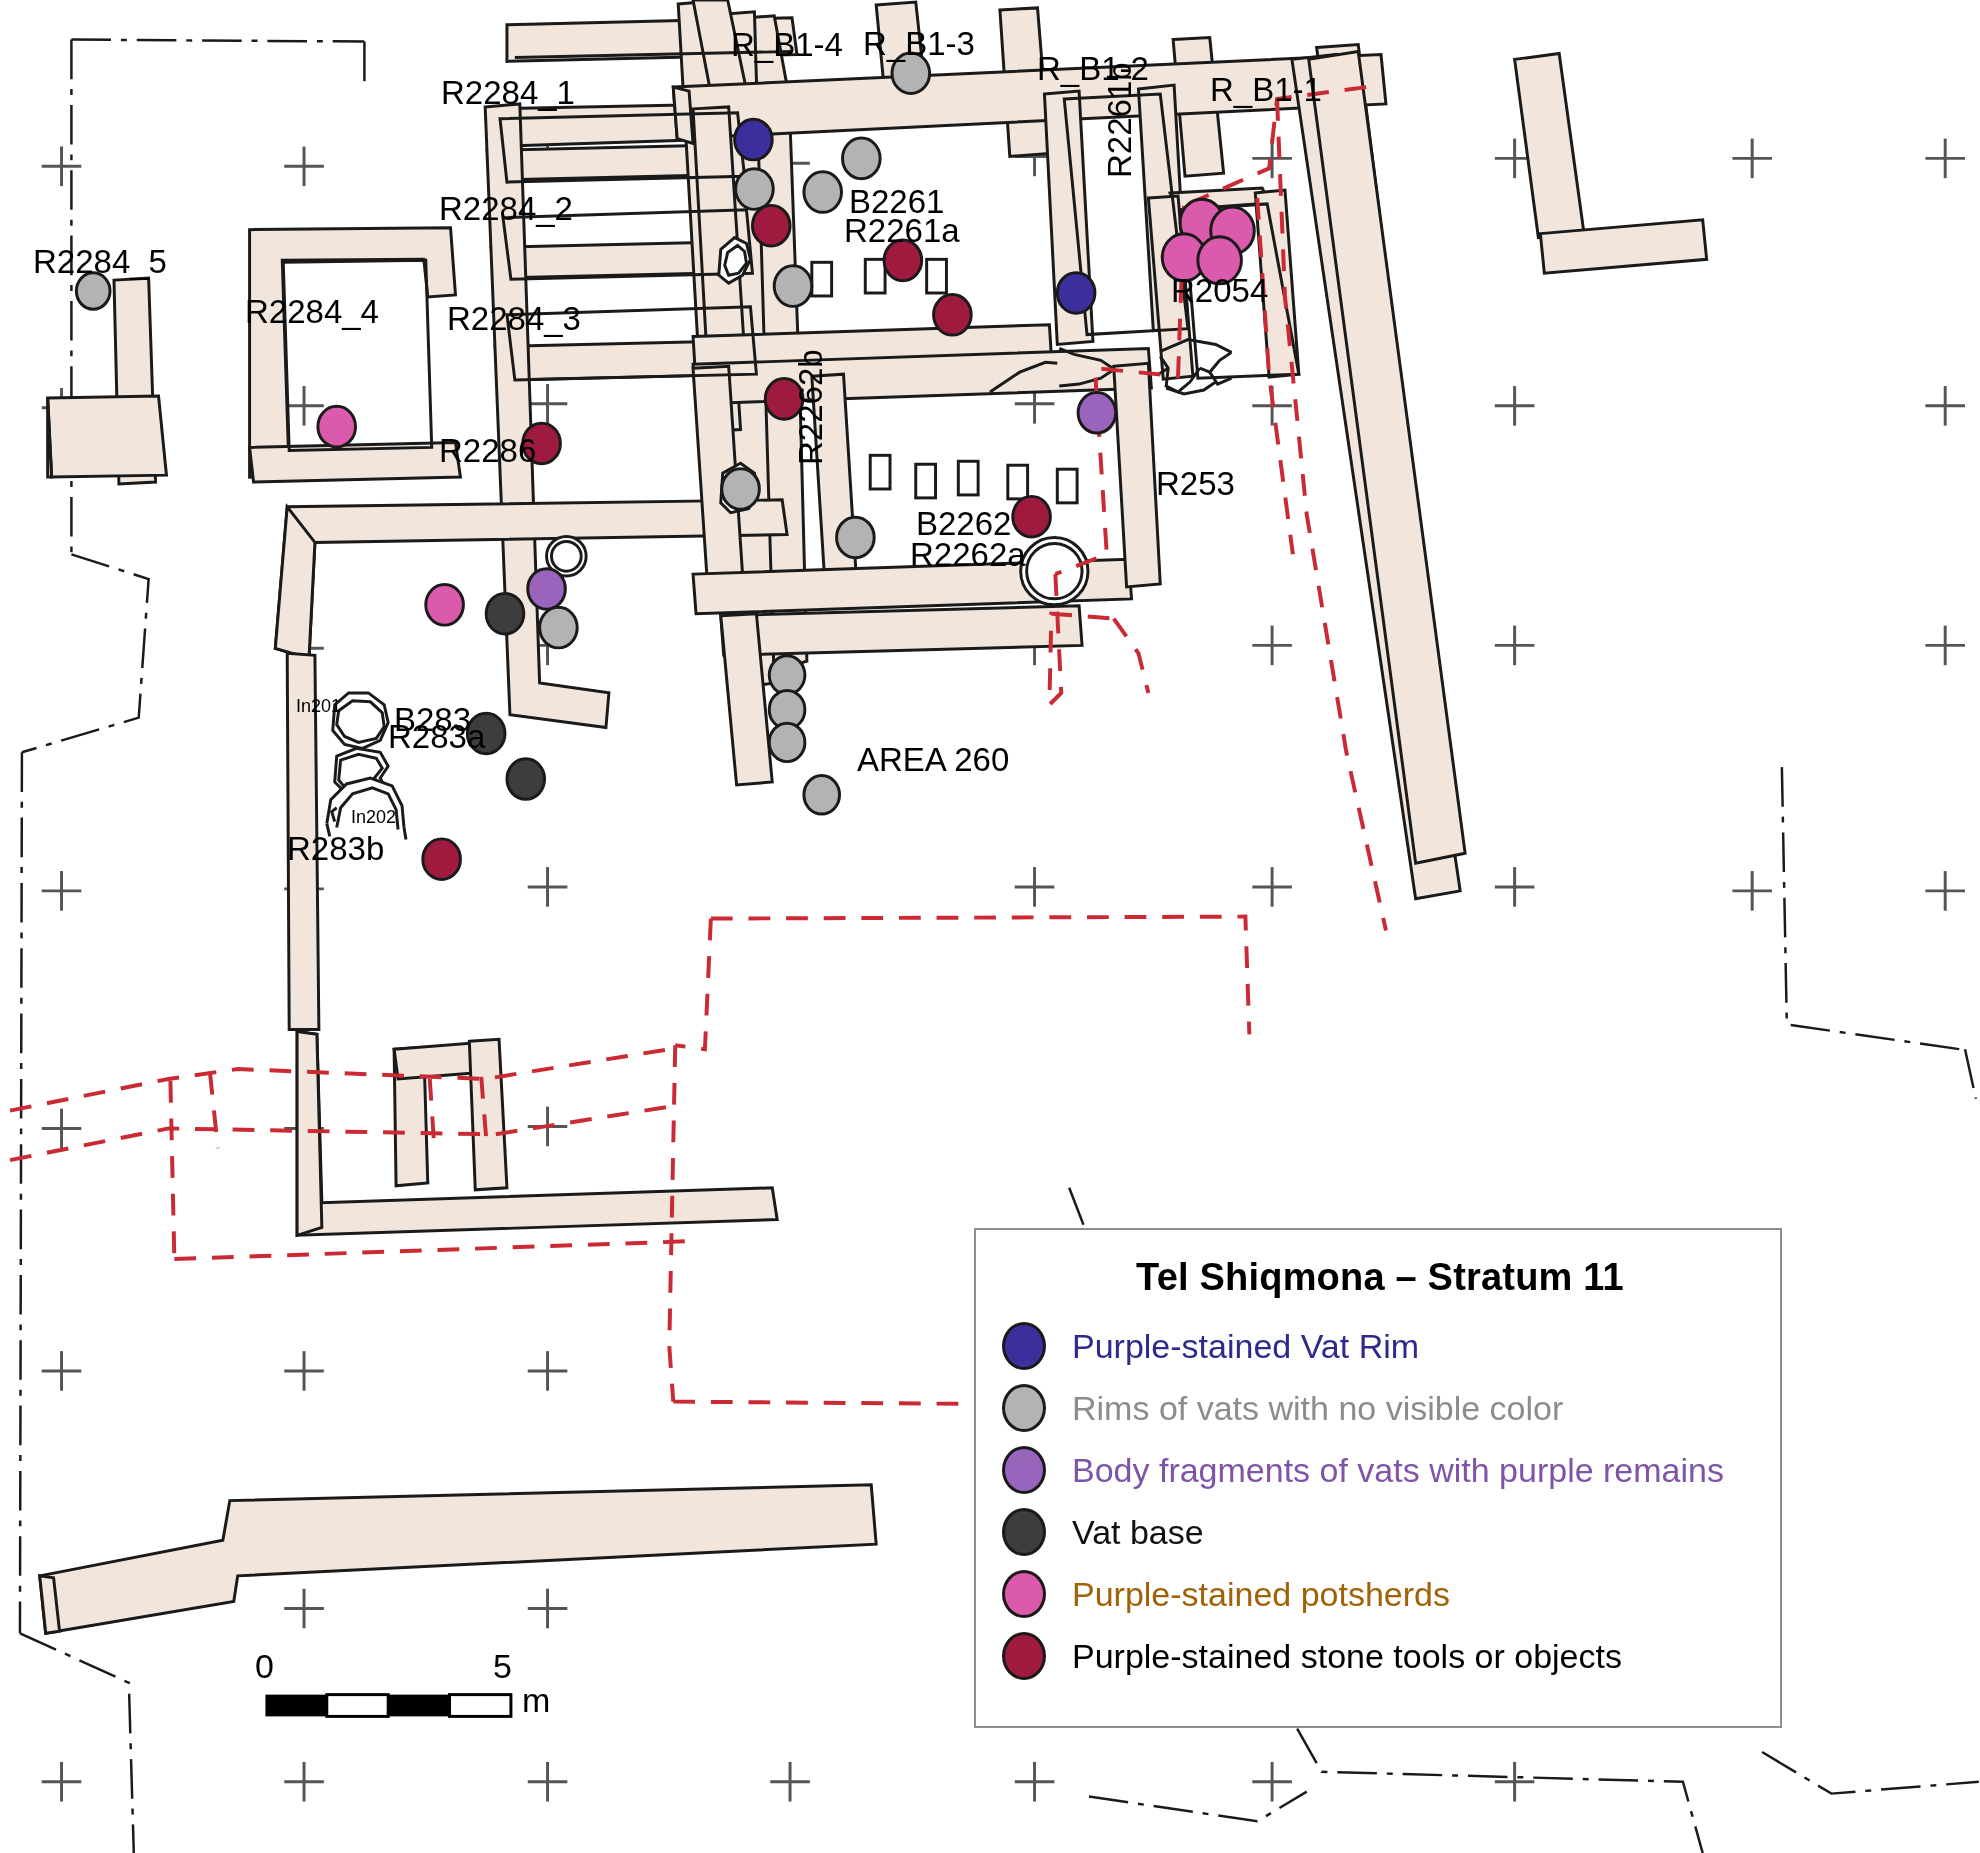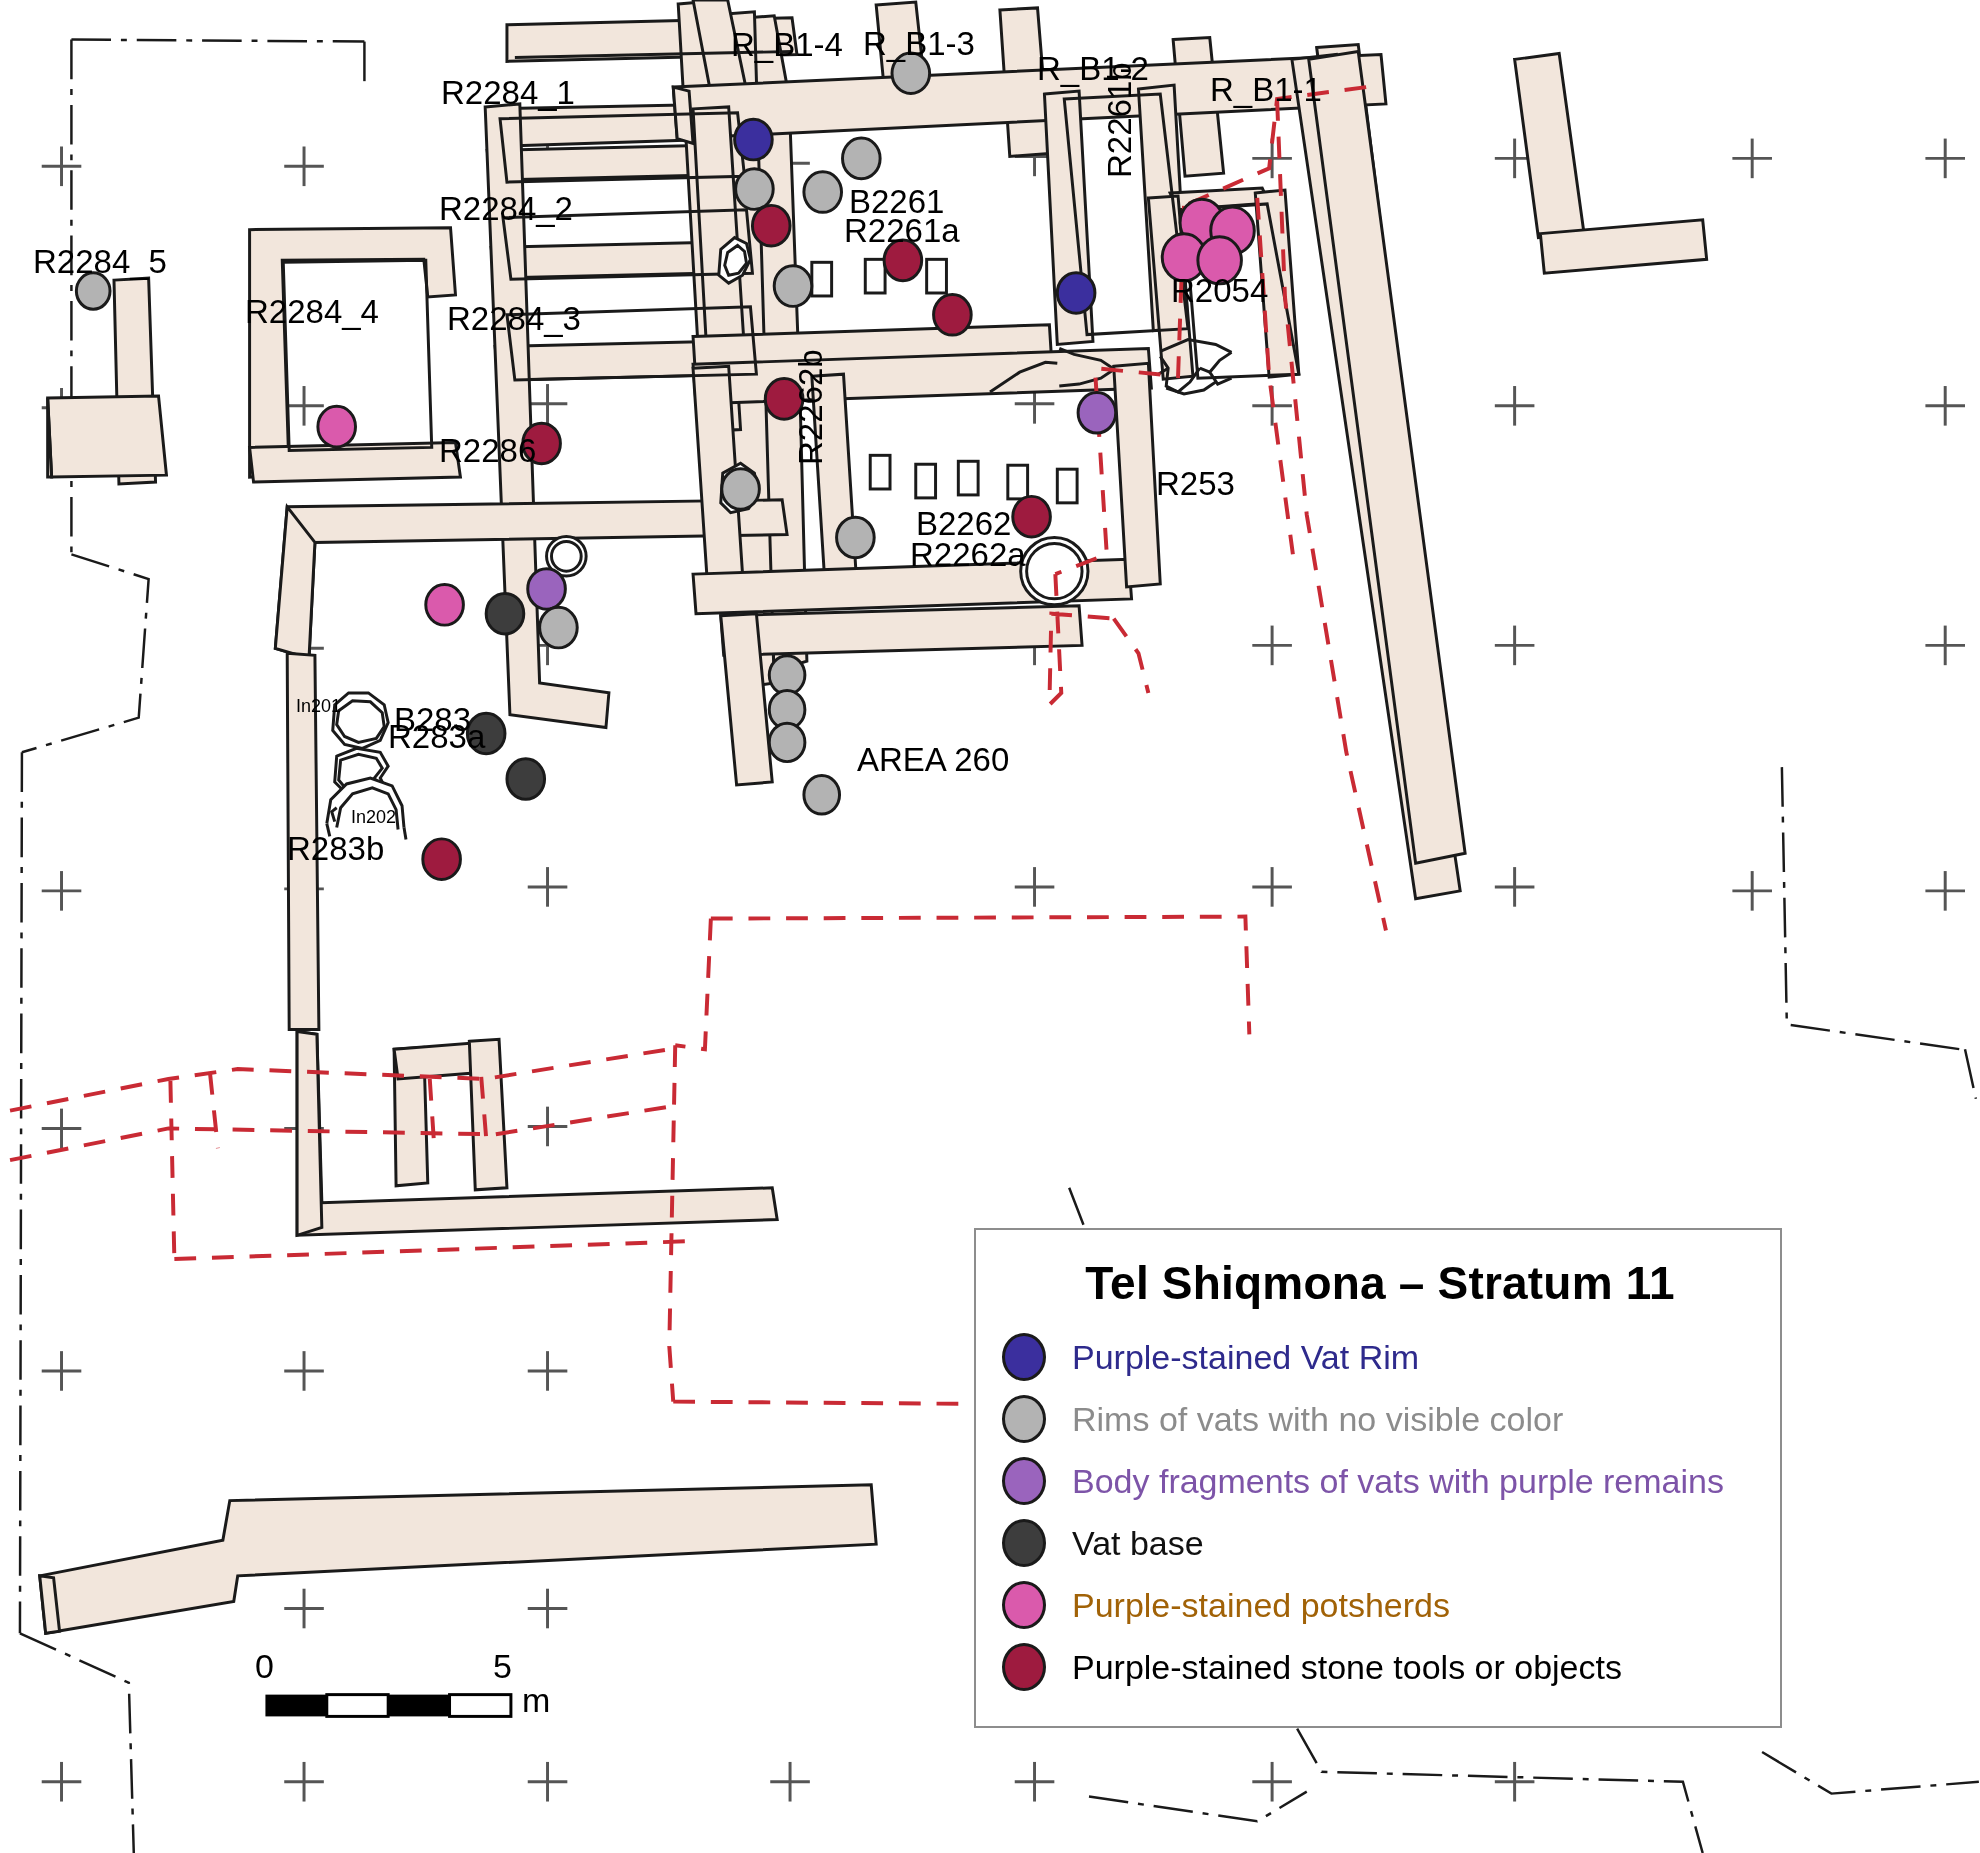--- a/index.html
+++ b/index.html
@@ -8,21 +8,21 @@
   #stage{position:relative;width:1980px;height:1853px;background:#fff;}
   #mapsvg{position:absolute;left:0;top:0;width:1980px;height:1853px;}
 
   
   #legend{
     position:absolute;left:974px;top:1228px;width:808px;height:500px;
     background:#ffffff;border:2px solid #8d8d8d;box-sizing:border-box;
     padding:14px 22px 10px 26px;
   }
   #legend .ltitle{
-    font-size:46px;font-weight:bold;color:#000;text-align:center;
+    font-size:38px;font-weight:bold;color:#000;text-align:center;
     letter-spacing:0.2px;margin:12px 0 16px 0;white-space:nowrap;
   }
   .lrow{display:flex;align-items:center;height:62px;}
   .lswatch{
     width:44px;height:48px;border-radius:50%;border:3px solid #1a1a1a;
     flex:0 0 auto;margin-right:26px;box-sizing:border-box;
   }
   .llabel{font-size:34px;white-space:nowrap;line-height:1;}
 
   

